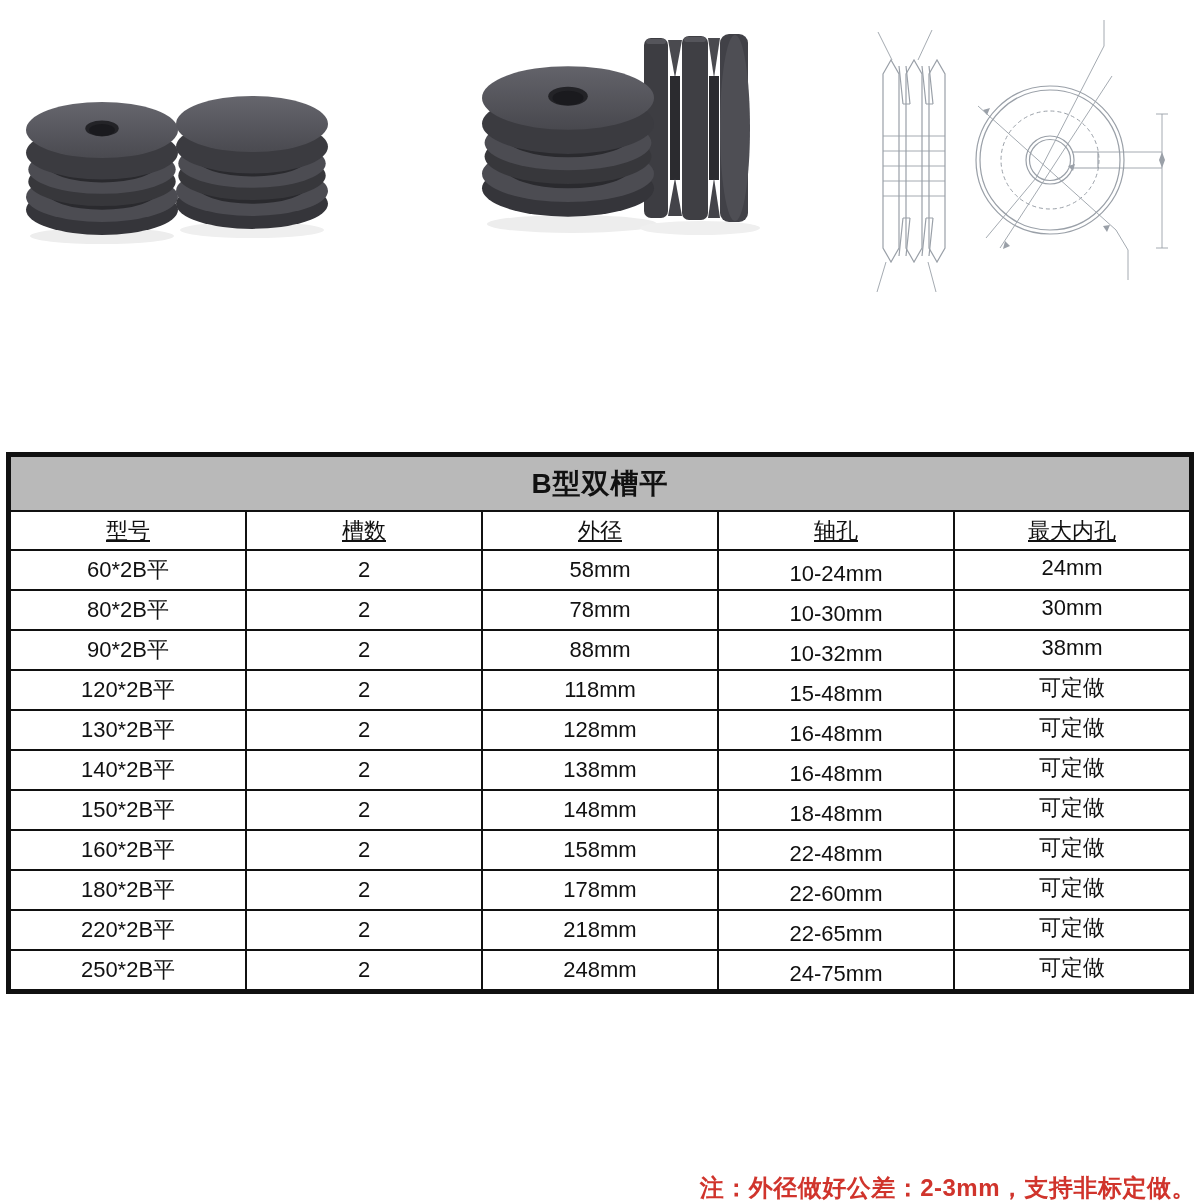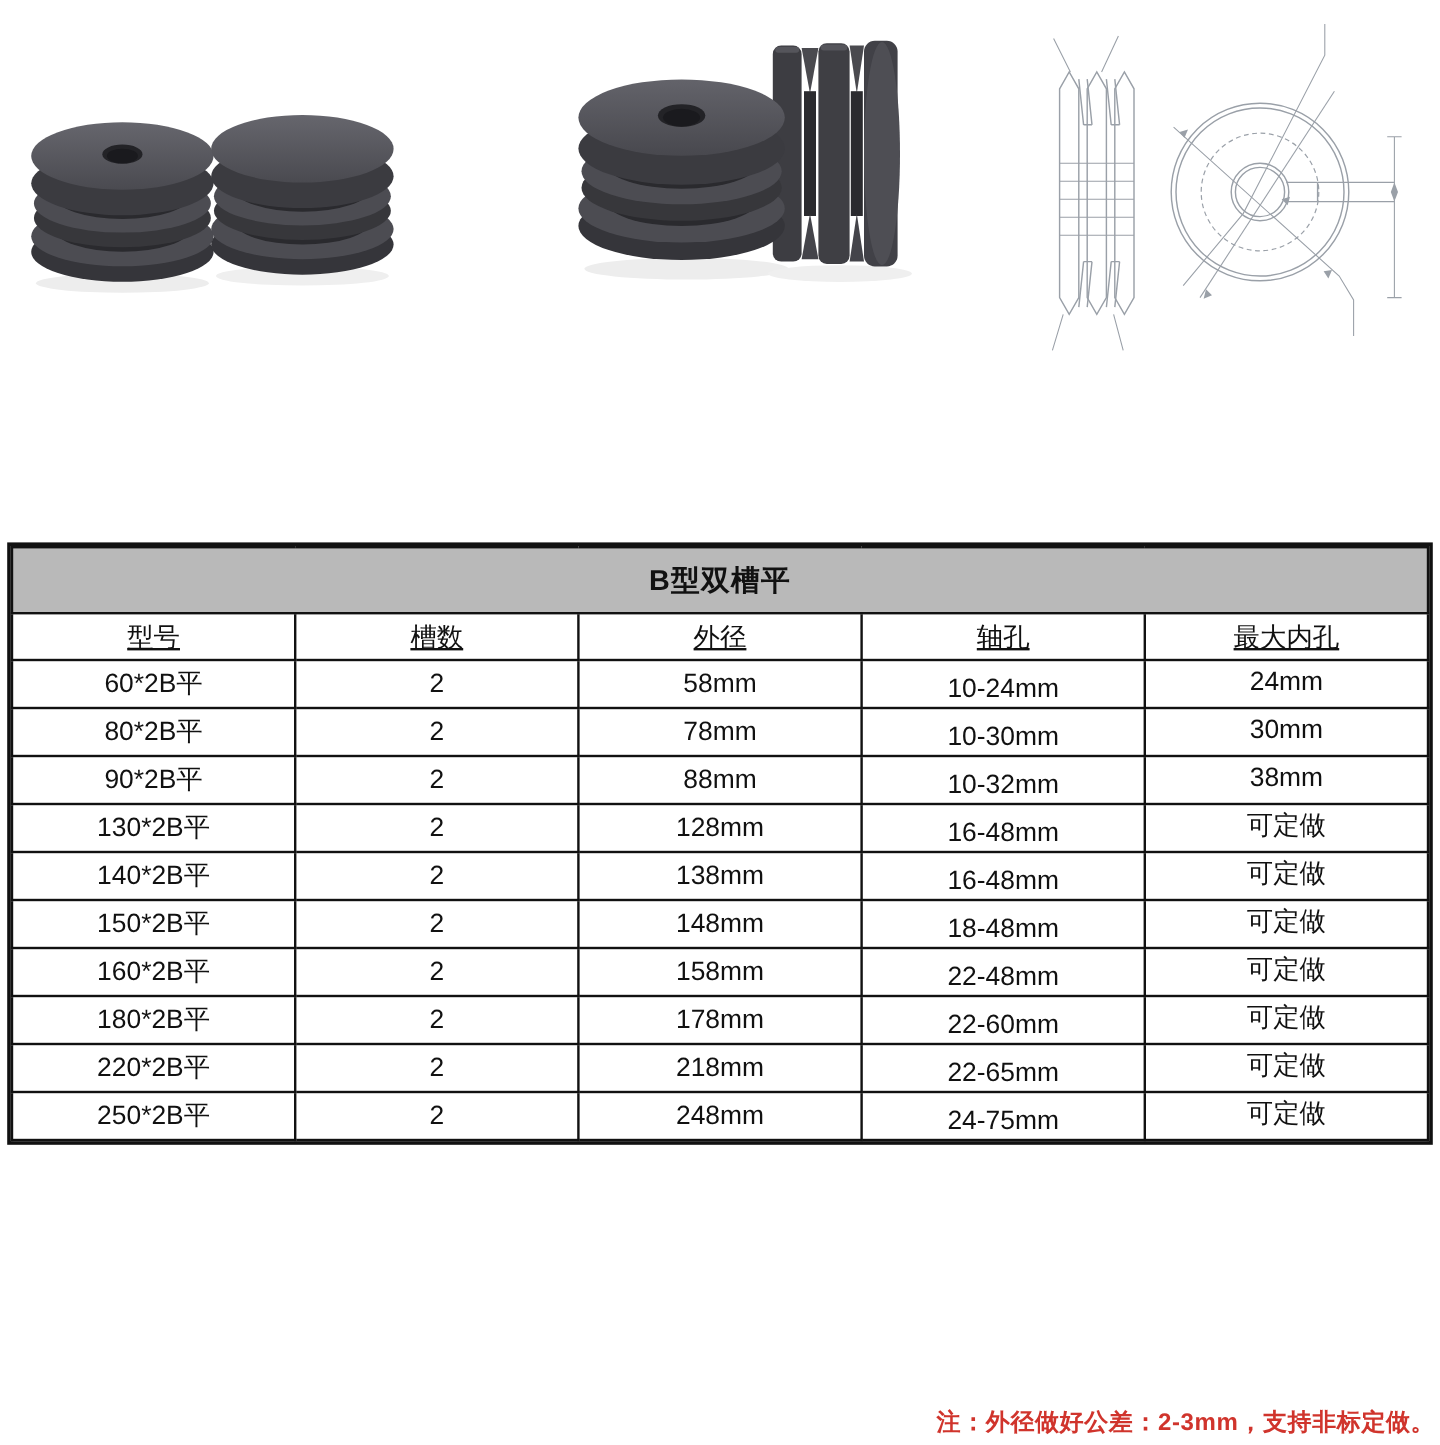--- a/index.html
+++ b/index.html
@@ -19,35 +19,35 @@
     border:3px solid #111;box-sizing:border-box;background:#fff;
   }
   table.spec{
     width:100%;border-collapse:collapse;table-layout:fixed;
   }
   table.spec th,table.spec td{
     border:2px solid #111;text-align:center;vertical-align:middle;
     padding:0;color:#111;
   }
   th.title-cell{
-    background:#b9b9b9;height:53px;font-size:24px;font-weight:bold;
+    background:#b9b9b9;height:53px;font-size:28px;font-weight:bold;
     letter-spacing:1px;border-bottom:3px solid #111;
   }
   tr.head-row th{
     height:37px;font-size:22px;font-weight:normal;background:#fff;text-decoration:underline;
   }
   tbody td{height:38px;font-size:22px;background:#fff;}
   tbody td span{display:inline-block;}
   tbody td.c3 span{transform:translateY(4px);}
   tbody td.c4 span{transform:translateY(-2px);}
 
   
   .note{
     position:absolute;right:4px;top:1172px;width:800px;
-    text-align:right;font-size:20px;font-weight:600;color:#d0342c;
+    text-align:right;font-size:24px;font-weight:600;color:#d0342c;
     letter-spacing:0.5px;
   }
 </style>
 </head>
 <body>
 
 <svg id="photo-left" class="photo" width="320" height="180" viewBox="0 0 320 180" aria-hidden="true">
   <defs>
     <linearGradient id="gTop1" x1="0" y1="0" x2="0" y2="1">
       <stop offset="0" stop-color="#66666d"></stop>
@@ -192,20 +192,27 @@
         <td class="c4"><span>30mm</span></td>
       </tr>
         <tr>
         <td class="c0"><span>90*2B平</span></td>
         <td class="c1"><span>2</span></td>
         <td class="c2"><span>88mm</span></td>
         <td class="c3"><span>10-32mm</span></td>
         <td class="c4"><span>38mm</span></td>
       </tr>
         <tr>
+        <td class="c0"><span>120*2B平</span></td>
+        <td class="c1"><span>2</span></td>
+        <td class="c2"><span>118mm</span></td>
+        <td class="c3"><span>15-48mm</span></td>
+        <td class="c4"><span>可定做</span></td>
+      </tr>
+        <tr>
         <td class="c0"><span>130*2B平</span></td>
         <td class="c1"><span>2</span></td>
         <td class="c2"><span>128mm</span></td>
         <td class="c3"><span>16-48mm</span></td>
         <td class="c4"><span>可定做</span></td>
       </tr>
         <tr>
         <td class="c0"><span>140*2B平</span></td>
         <td class="c1"><span>2</span></td>
         <td class="c2"><span>138mm</span></td>

